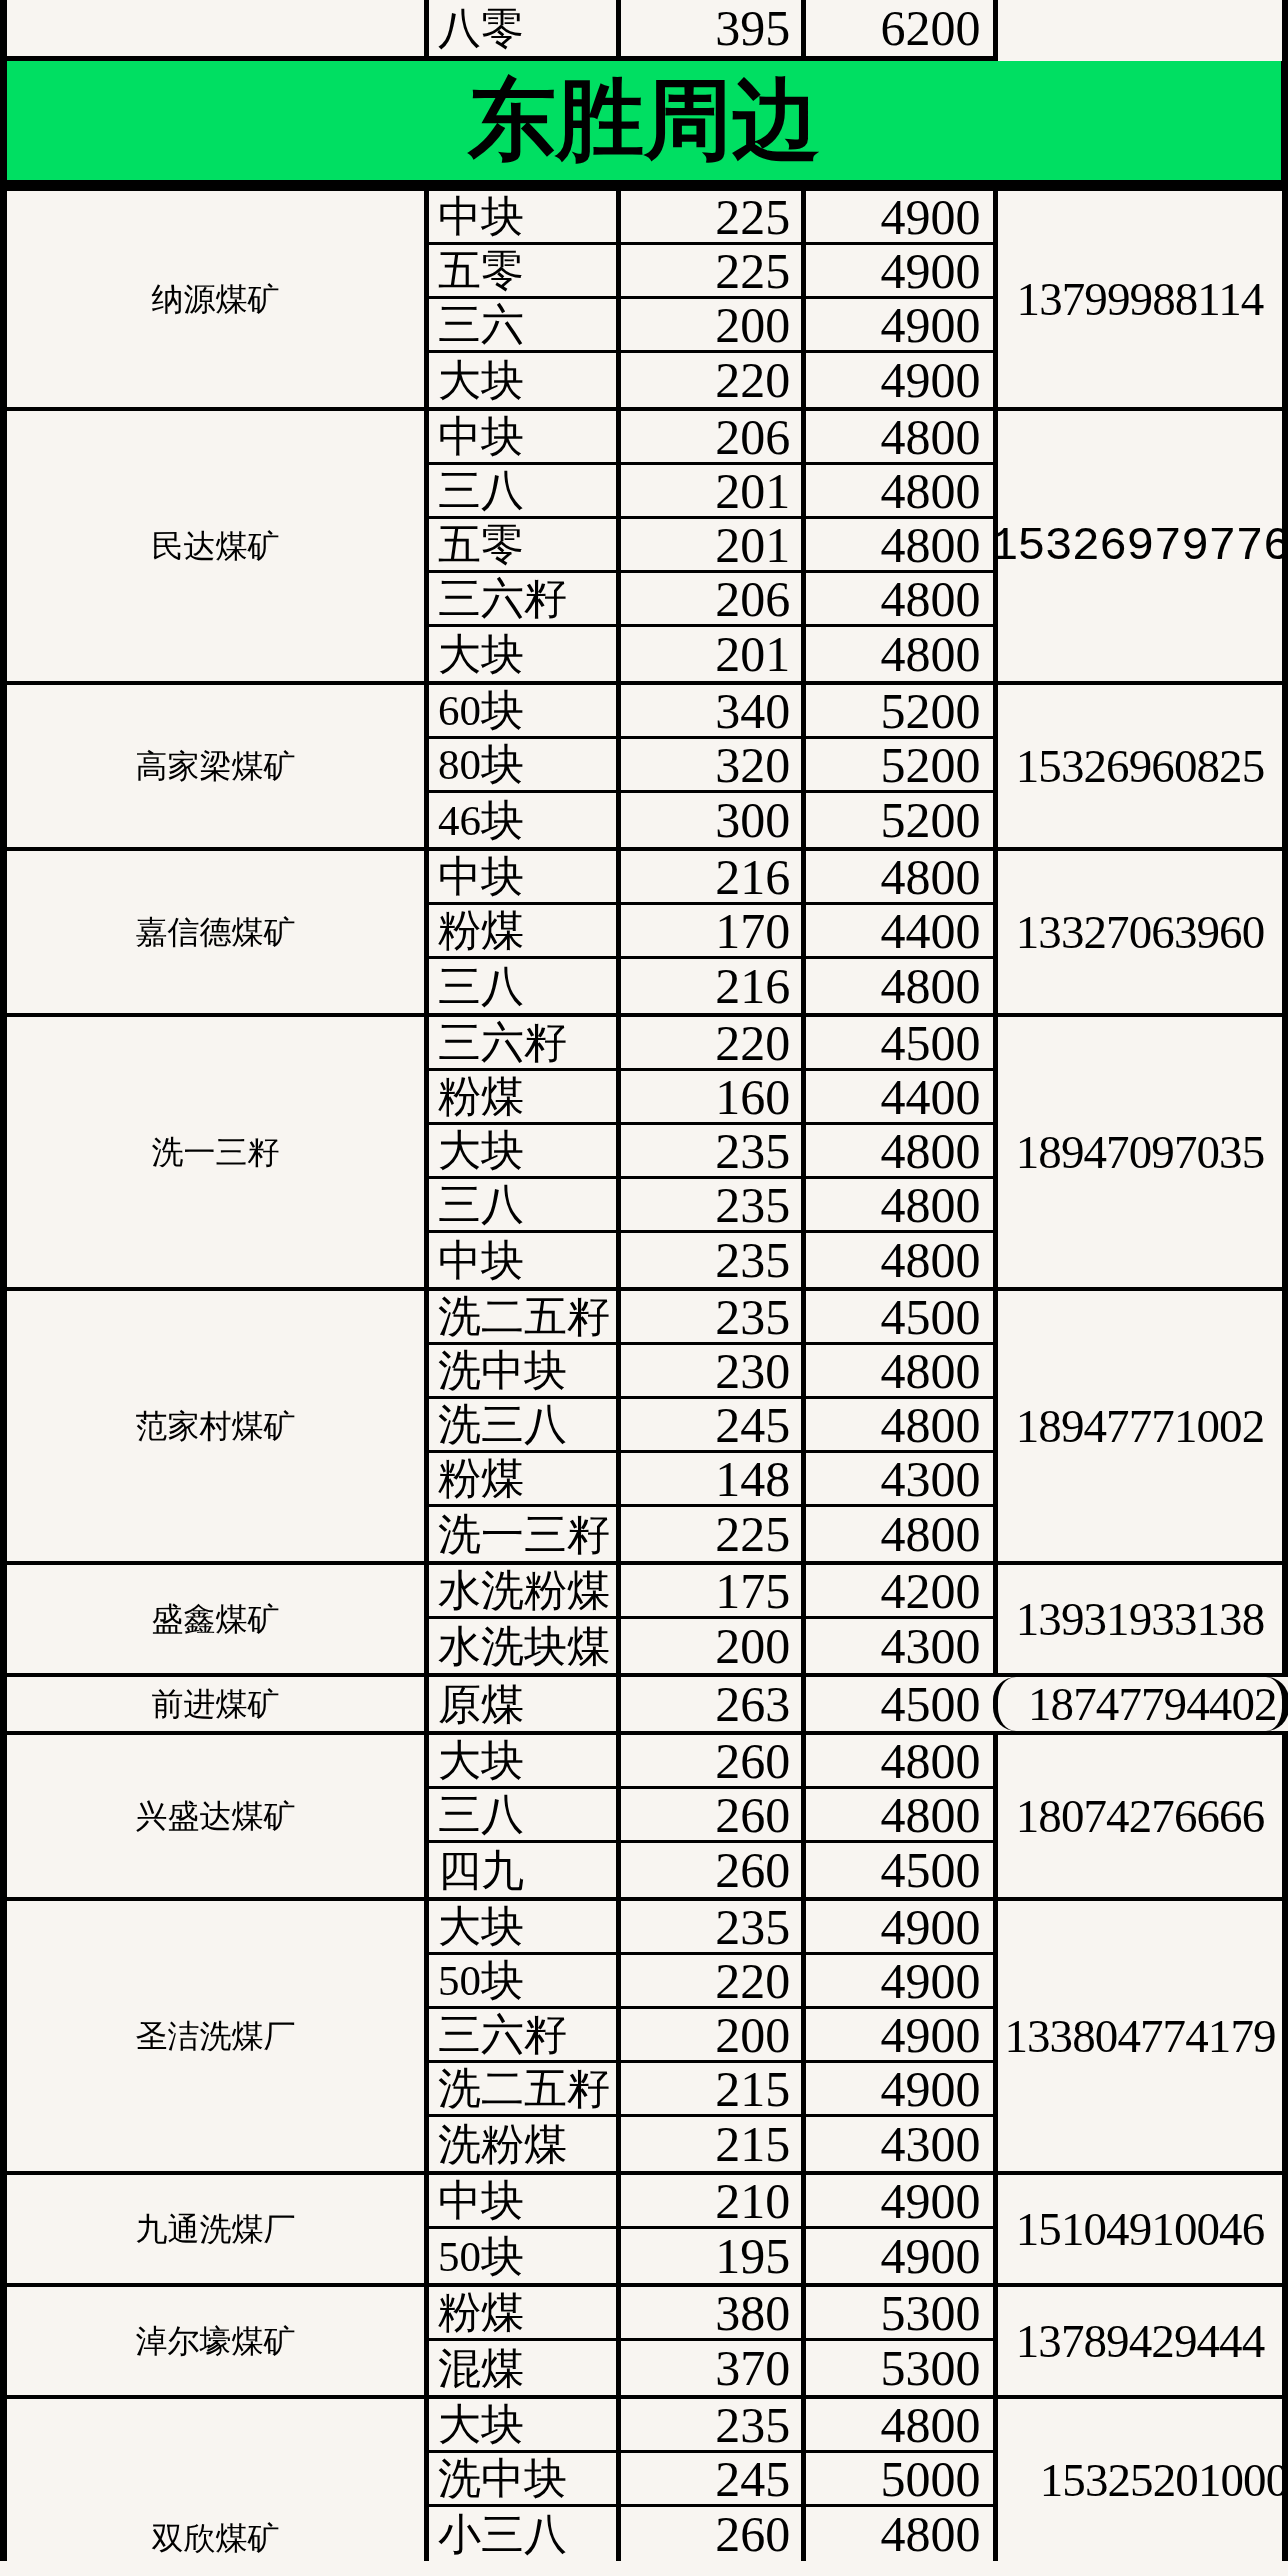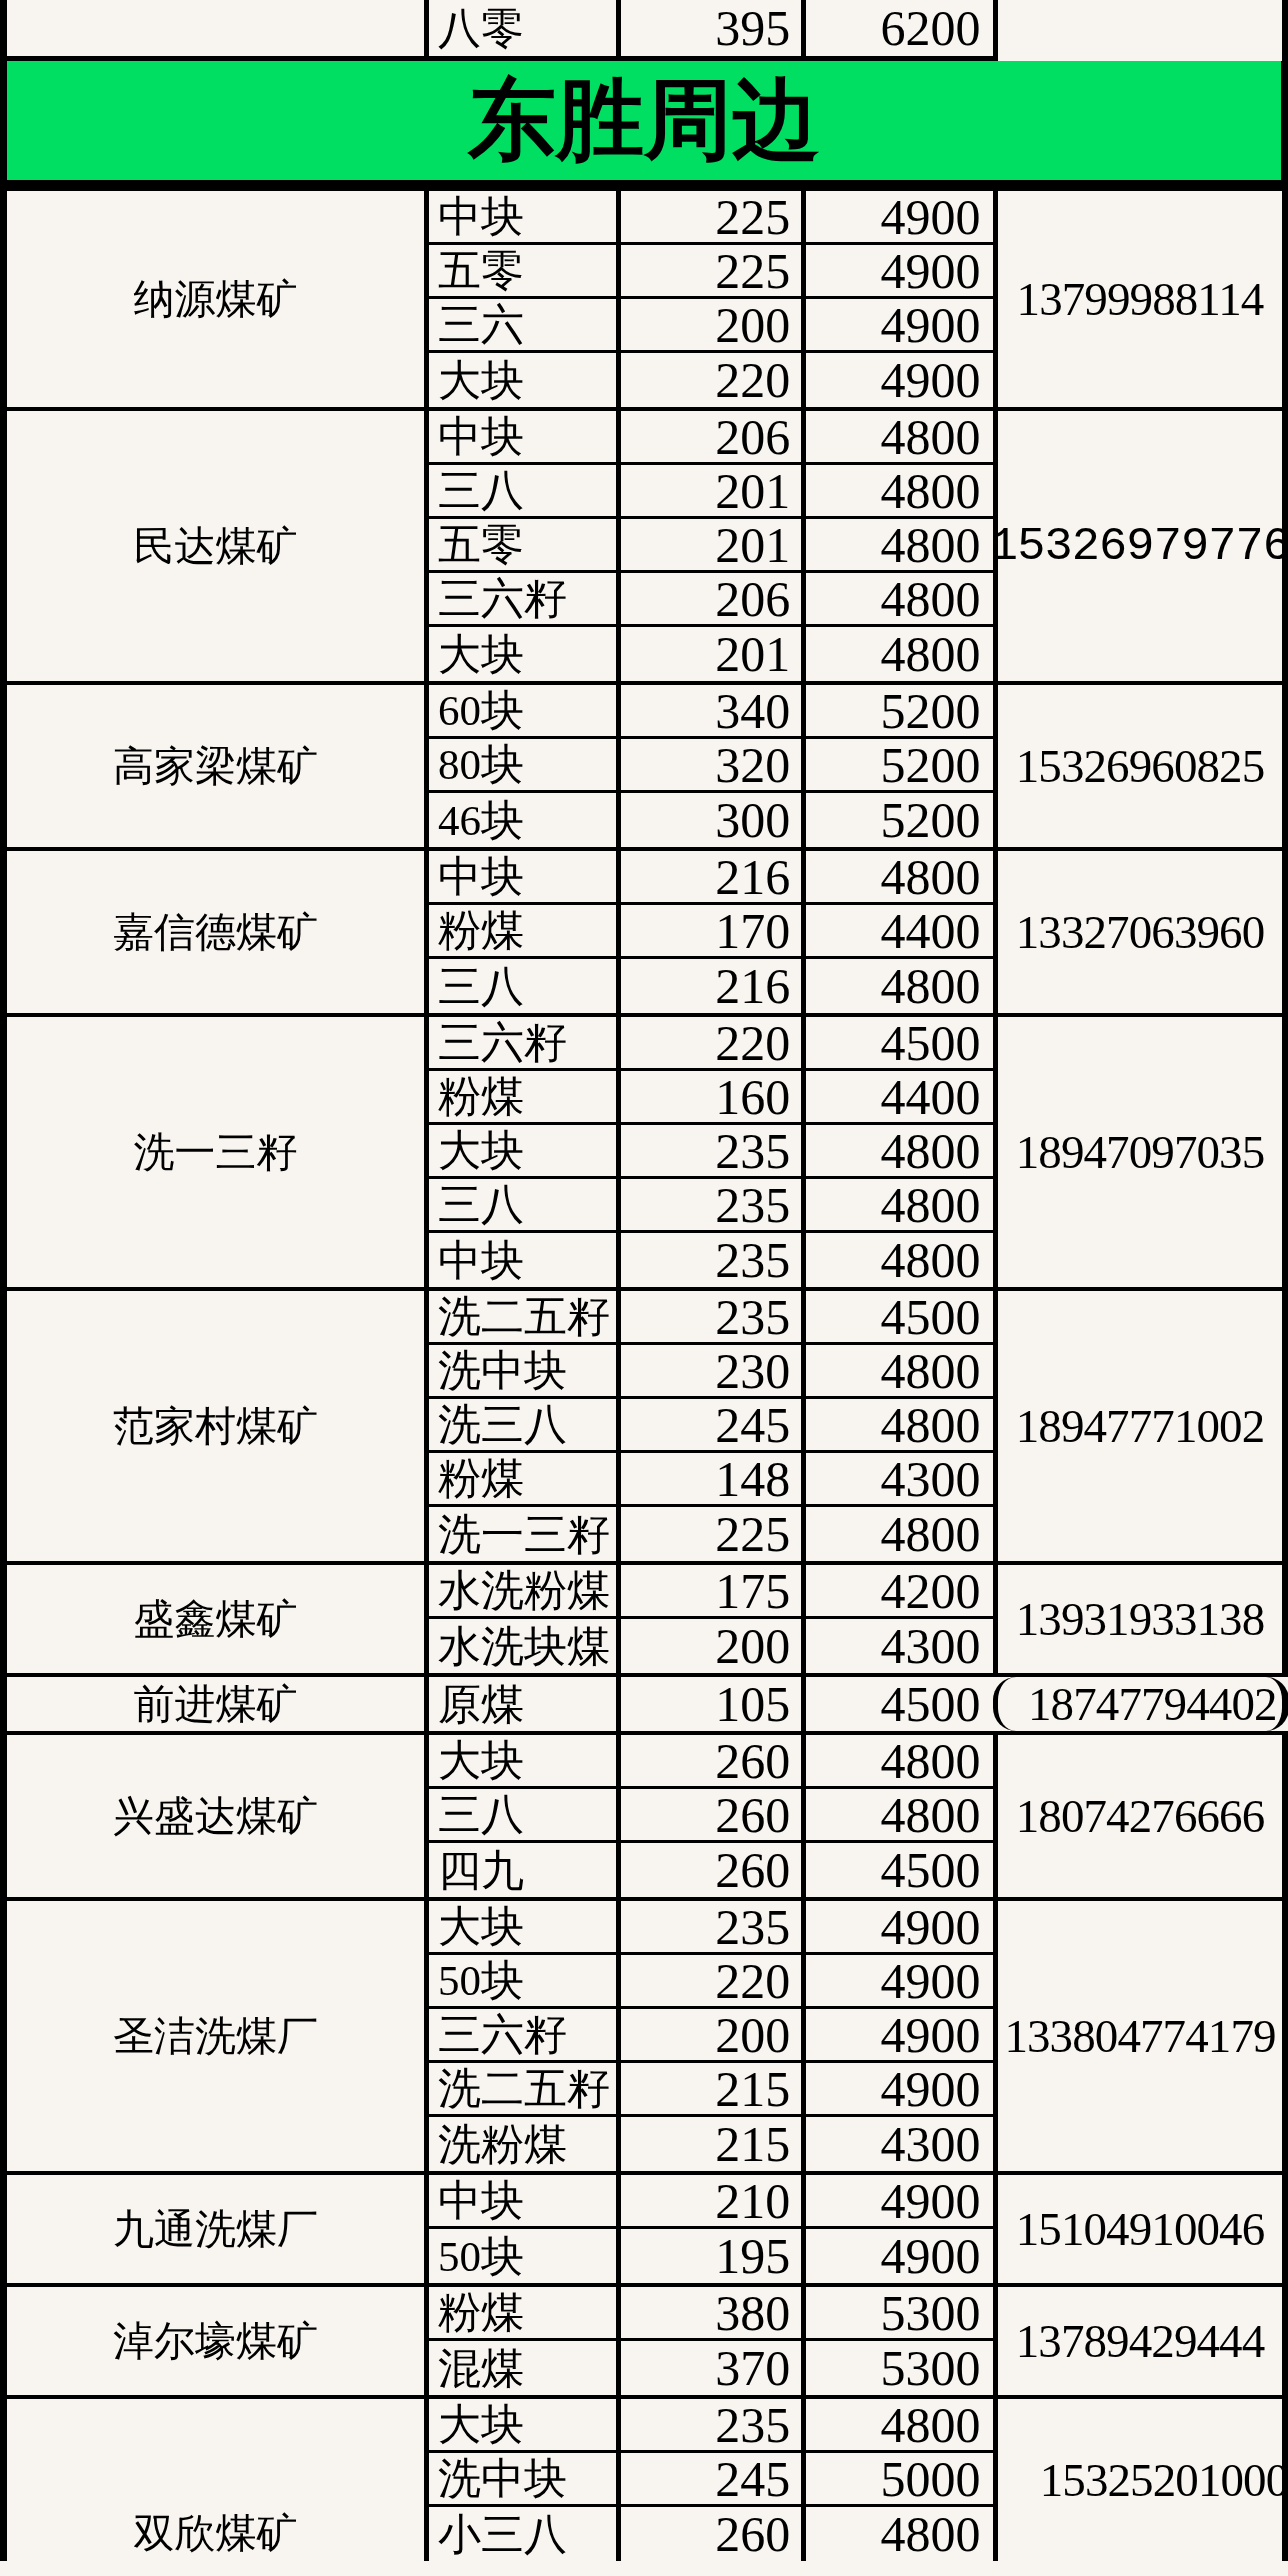--- a/index.html
+++ b/index.html
@@ -19,21 +19,21 @@
     grid-template-columns:424px 192px 185px 192px 296px;
     border-top:4.5px solid var(--bc);
   }
   .top-section{border-top:none;grid-template-rows:61px;}
   .top-section .cell{border-bottom:5.4px solid var(--bc);}
   .top-section .phone-cell{border-bottom:none;}
   .cell{
     box-sizing:border-box;display:flex;align-items:center;
     font-size:43px;line-height:1;white-space:nowrap;overflow:hidden;
   }
-  .mine-cell{grid-column:1;border-left:7.2px solid var(--bc);justify-content:center;font-size:41px;}
+  .mine-cell{grid-column:1;border-left:7.2px solid var(--bc);justify-content:center;font-size:32px;}
   .product-cell{grid-column:2;border-left:5.4px solid var(--bc);padding-left:9px;}
   .price-cell{grid-column:3;border-left:5.4px solid var(--bc);justify-content:flex-end;padding-right:10.8px;font-size:50px;}
   .cal-cell{grid-column:4;border-left:5.4px solid var(--bc);justify-content:flex-end;padding-right:12.6px;font-size:50px;}
   .phone-cell{grid-column:5;border-left:5.4px solid var(--bc);border-right:7.2px solid var(--bc);justify-content:center;font-size:47px;letter-spacing:-0.9px;}
   .phone-right{justify-content:flex-end;padding-right:5.4px;border-radius:23px;}
   .rowline{border-bottom:3.6px solid var(--bc);}
   .label-bottom{align-items:flex-end;padding-bottom:7.2px;}
   .region-header{
     box-sizing:border-box;height:126px;background:var(--green);
     border-left:7.2px solid var(--bc);border-right:7.2px solid var(--bc);border-bottom:7.2px solid var(--bc);
@@ -164,21 +164,21 @@
         <div class="cell price-cell rowline" style="grid-row: 1;">175</div>
         <div class="cell cal-cell rowline" style="grid-row: 1;">4200</div>
         <div class="cell product-cell" style="grid-row: 2;">水洗块煤</div>
         <div class="cell price-cell" style="grid-row: 2;">200</div>
         <div class="cell cal-cell" style="grid-row: 2;">4300</div>
         <div class="cell phone-cell" style="grid-row: 1 / span 2;">13931933138</div>
       </div>
       <div class="section" style="grid-template-rows: repeat(1, 54px);">
         <div class="cell mine-cell" style="grid-row: 1 / span 1;">前进煤矿</div>
         <div class="cell product-cell" style="grid-row: 1;">原煤</div>
-        <div class="cell price-cell" style="grid-row: 1;">105</div>
+        <div class="cell price-cell" style="grid-row: 1;">263</div>
         <div class="cell cal-cell" style="grid-row: 1;">4500</div>
         <div class="cell phone-cell phone-right" style="grid-row: 1 / span 1;">18747794402</div>
       </div>
       <div class="section" style="grid-template-rows: repeat(3, 54px);">
         <div class="cell mine-cell" style="grid-row: 1 / span 3;">兴盛达煤矿</div>
         <div class="cell product-cell rowline" style="grid-row: 1;">大块</div>
         <div class="cell price-cell rowline" style="grid-row: 1;">260</div>
         <div class="cell cal-cell rowline" style="grid-row: 1;">4800</div>
         <div class="cell product-cell rowline" style="grid-row: 2;">三八</div>
         <div class="cell price-cell rowline" style="grid-row: 2;">260</div>

